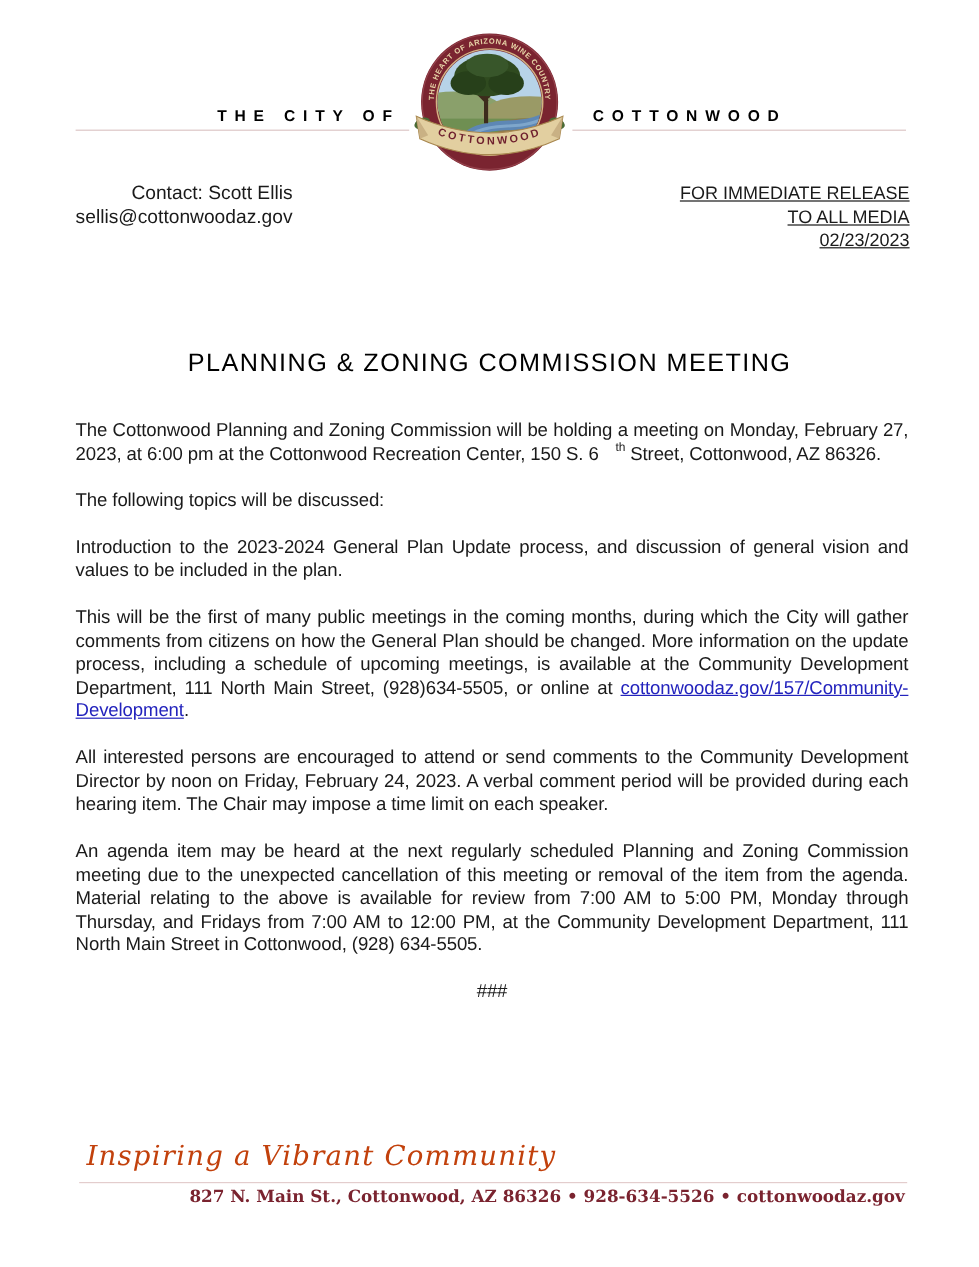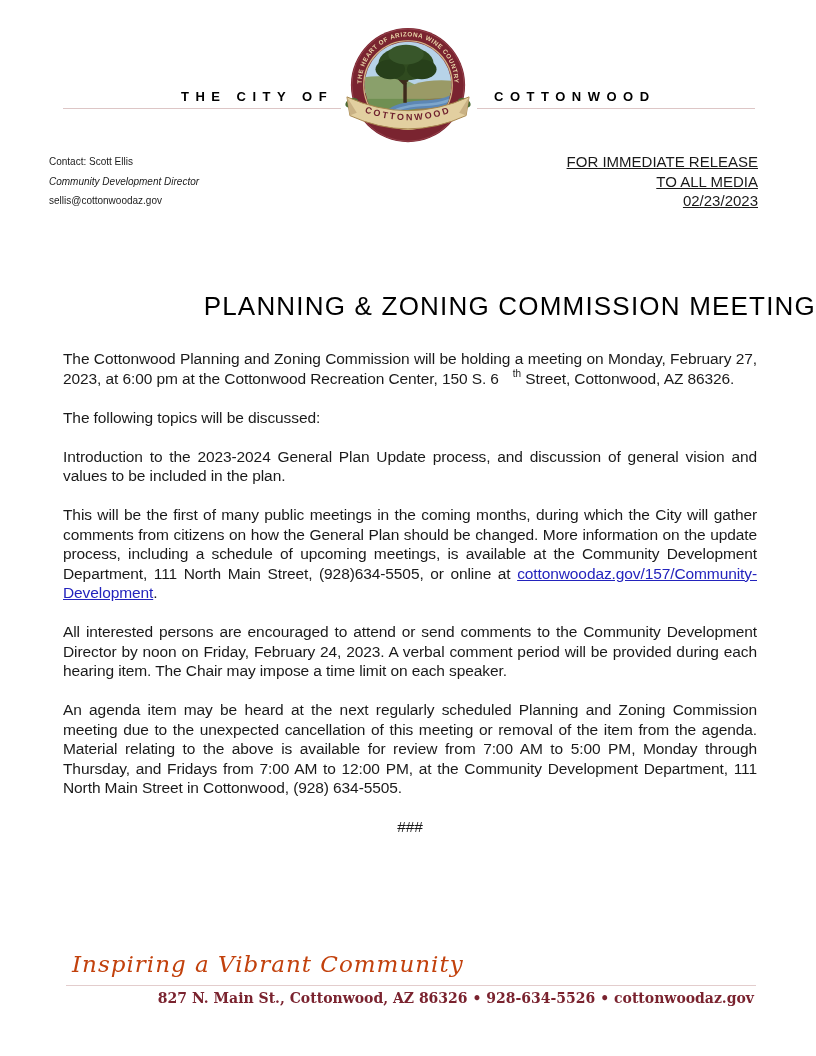--- a/index.html
+++ b/index.html
@@ -22,34 +22,34 @@
     position: absolute; top: 89px;
     font-size: 13px; letter-spacing: 6.5px;
     color: #000000; font-weight: 600;
   }
   .hdr-text.left  { left: 181px; }
   .hdr-text.right { left: 494px; }
   .logo { position: absolute; left: 343px; top: 24px; width: 130px; height: 132px; }
 
   
   .contact {
-    position: absolute; left: 49px; top: 152px;
-    font-size: 10px; line-height: 19.5px;
+    position: absolute; left: 63px; top: 152px;
+    font-size: 16px; line-height: 19.5px; text-align: right;
   }
   .contact .it { font-style: italic; }
   .release {
     position: absolute; right: 58px; top: 152px;
     font-size: 15px; line-height: 19.5px; text-align: right; text-decoration: underline;
   }
 
   
   .doc-title {
     position: absolute; left: 0; right: 0; top: 291px;
-    text-align: right;
-    font-size: 26px; letter-spacing: 1.2px;
+    text-align: center;
+    font-size: 21px; letter-spacing: 1.2px;
     color: #000; font-weight: 500;
   }
 
   
   .body-copy {
     position: absolute; left: 63px; top: 349px; width: 694px;
   }
   .body-copy p {
     margin: 0 0 19.5px 0;
     font-size: 15.5px; line-height: 19.5px;
@@ -136,21 +136,20 @@
       <path d="M 128,74 L 125,93 L 118,90 Z" fill="#c9b184"></path>
       <path id="bannerPath" d="M 12,85.5 Q 66,110 120,85.5" fill="none"></path>
       <text font-size="9.2" font-family="Liberation Sans, sans-serif" fill="#6e1f2d" font-weight="bold" letter-spacing="2.2">
         <textPath href="#bannerPath" startOffset="50%" text-anchor="middle">COTTONWOOD</textPath>
       </text>
     </svg>
   </div>
 
   <div class="contact">
     <div>Contact: Scott Ellis</div>
-    <div class="it">Community Development Director</div>
     <div>sellis@cottonwoodaz.gov</div>
   </div>
 
   <div class="release">
     <div>FOR IMMEDIATE RELEASE</div>
     <div>TO ALL MEDIA</div>
     <div>02/23/2023</div>
   </div>
 
   <div class="doc-title">PLANNING &amp; ZONING COMMISSION MEETING</div>

